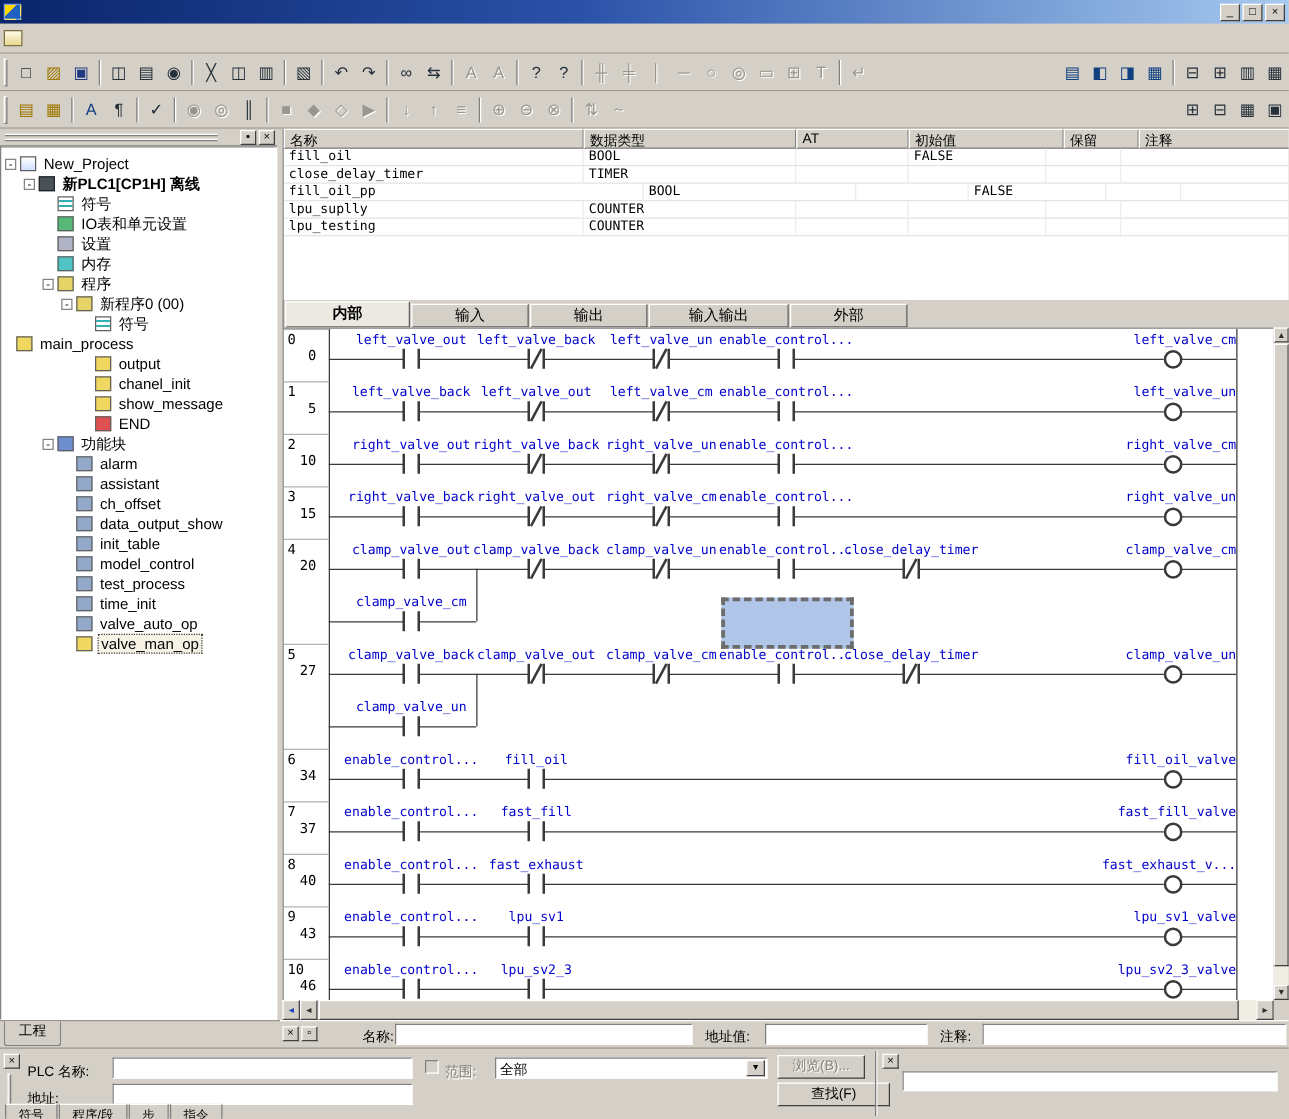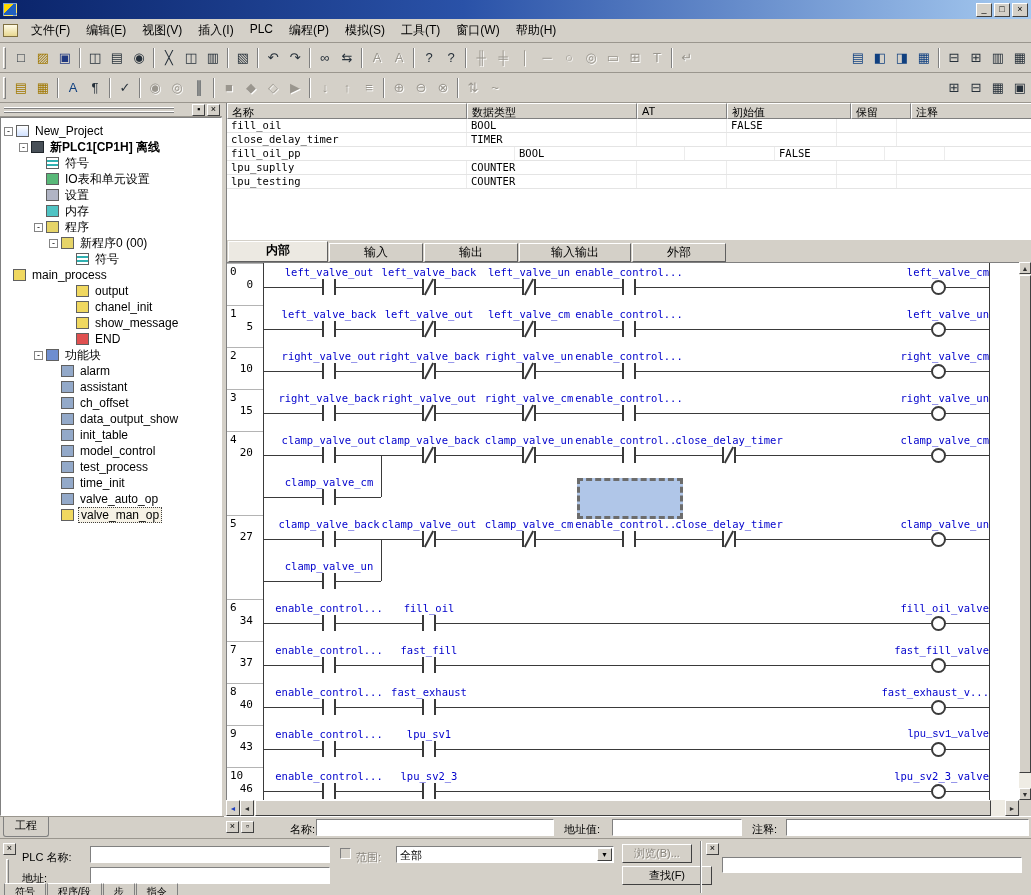--- a/index.html
+++ b/index.html
@@ -117,32 +117,20 @@
   <div class="appicon"></div>
   <div class="winbtns">
     <div class="winbtn">_</div>
     <div class="winbtn">□</div>
     <div class="winbtn">×</div>
   </div>
 </div>
 
 <div class="abs" id="menubar">
   <div class="mdi-icon"></div>
-  <div style="display:flex;">
-      <span class="menu-item">文件(F)</span>
-      <span class="menu-item">编辑(E)</span>
-      <span class="menu-item">视图(V)</span>
-      <span class="menu-item">插入(I)</span>
-      <span class="menu-item">PLC</span>
-      <span class="menu-item">编程(P)</span>
-      <span class="menu-item">模拟(S)</span>
-      <span class="menu-item">工具(T)</span>
-      <span class="menu-item">窗口(W)</span>
-      <span class="menu-item">帮助(H)</span>
-    </div>
 </div>
 
 <div class="abs toolbar" id="toolbar1">
     <div class="tgrip"></div>
     <div class="tbtn">□</div>
     <div class="tbtn" style="color: rgb(160, 120, 0);">▨</div>
     <div class="tbtn" style="color: rgb(32, 56, 128);">▣</div>
     <div class="tsep"></div>
     <div class="tbtn">◫</div>
     <div class="tbtn">▤</div>
@@ -670,21 +658,21 @@
         <div class="hl" style="left: 108px; width: 88px; top: 24px;"></div>
         <div class="hl" style="left: 208px; width: 496px; top: 24px;"></div>
         <div class="hl" style="left: 718px; width: 44px; top: 24px;"></div>
         <div class="cbar" style="left: 95px; top: 16px;"></div>
         <div class="cbar" style="left: 107px; top: 16px;"></div>
         <div class="clabel" style="left: 40px; top: 3px;">enable_control...</div>
         <div class="cbar" style="left: 195px; top: 16px;"></div>
         <div class="cbar" style="left: 207px; top: 16px;"></div>
         <div class="clabel" style="left: 140px; top: 3px;">lpu_sv1</div>
         <div class="coil" style="left: 704px; top: 17px;"></div>
-        <div class="clabel coillabel" style="left: 562px; top: 3px; font-family: Liberation Mono, monospace;">lpu_sv1_valve</div>
+        <div class="clabel coillabel" style="left: 562px; top: 3px;">lpu_sv1_valve</div>
       </div>
       <div class="rung" style="top: 504px; height: 42px;">
         <div class="nsep"></div>
         <div class="rnum">10</div>
         <div class="rstep">46</div>
         <div class="hl" style="left: 36px; width: 60px; top: 24px;"></div>
         <div class="hl" style="left: 108px; width: 88px; top: 24px;"></div>
         <div class="hl" style="left: 208px; width: 496px; top: 24px;"></div>
         <div class="hl" style="left: 718px; width: 44px; top: 24px;"></div>
         <div class="cbar" style="left: 95px; top: 16px;"></div>

